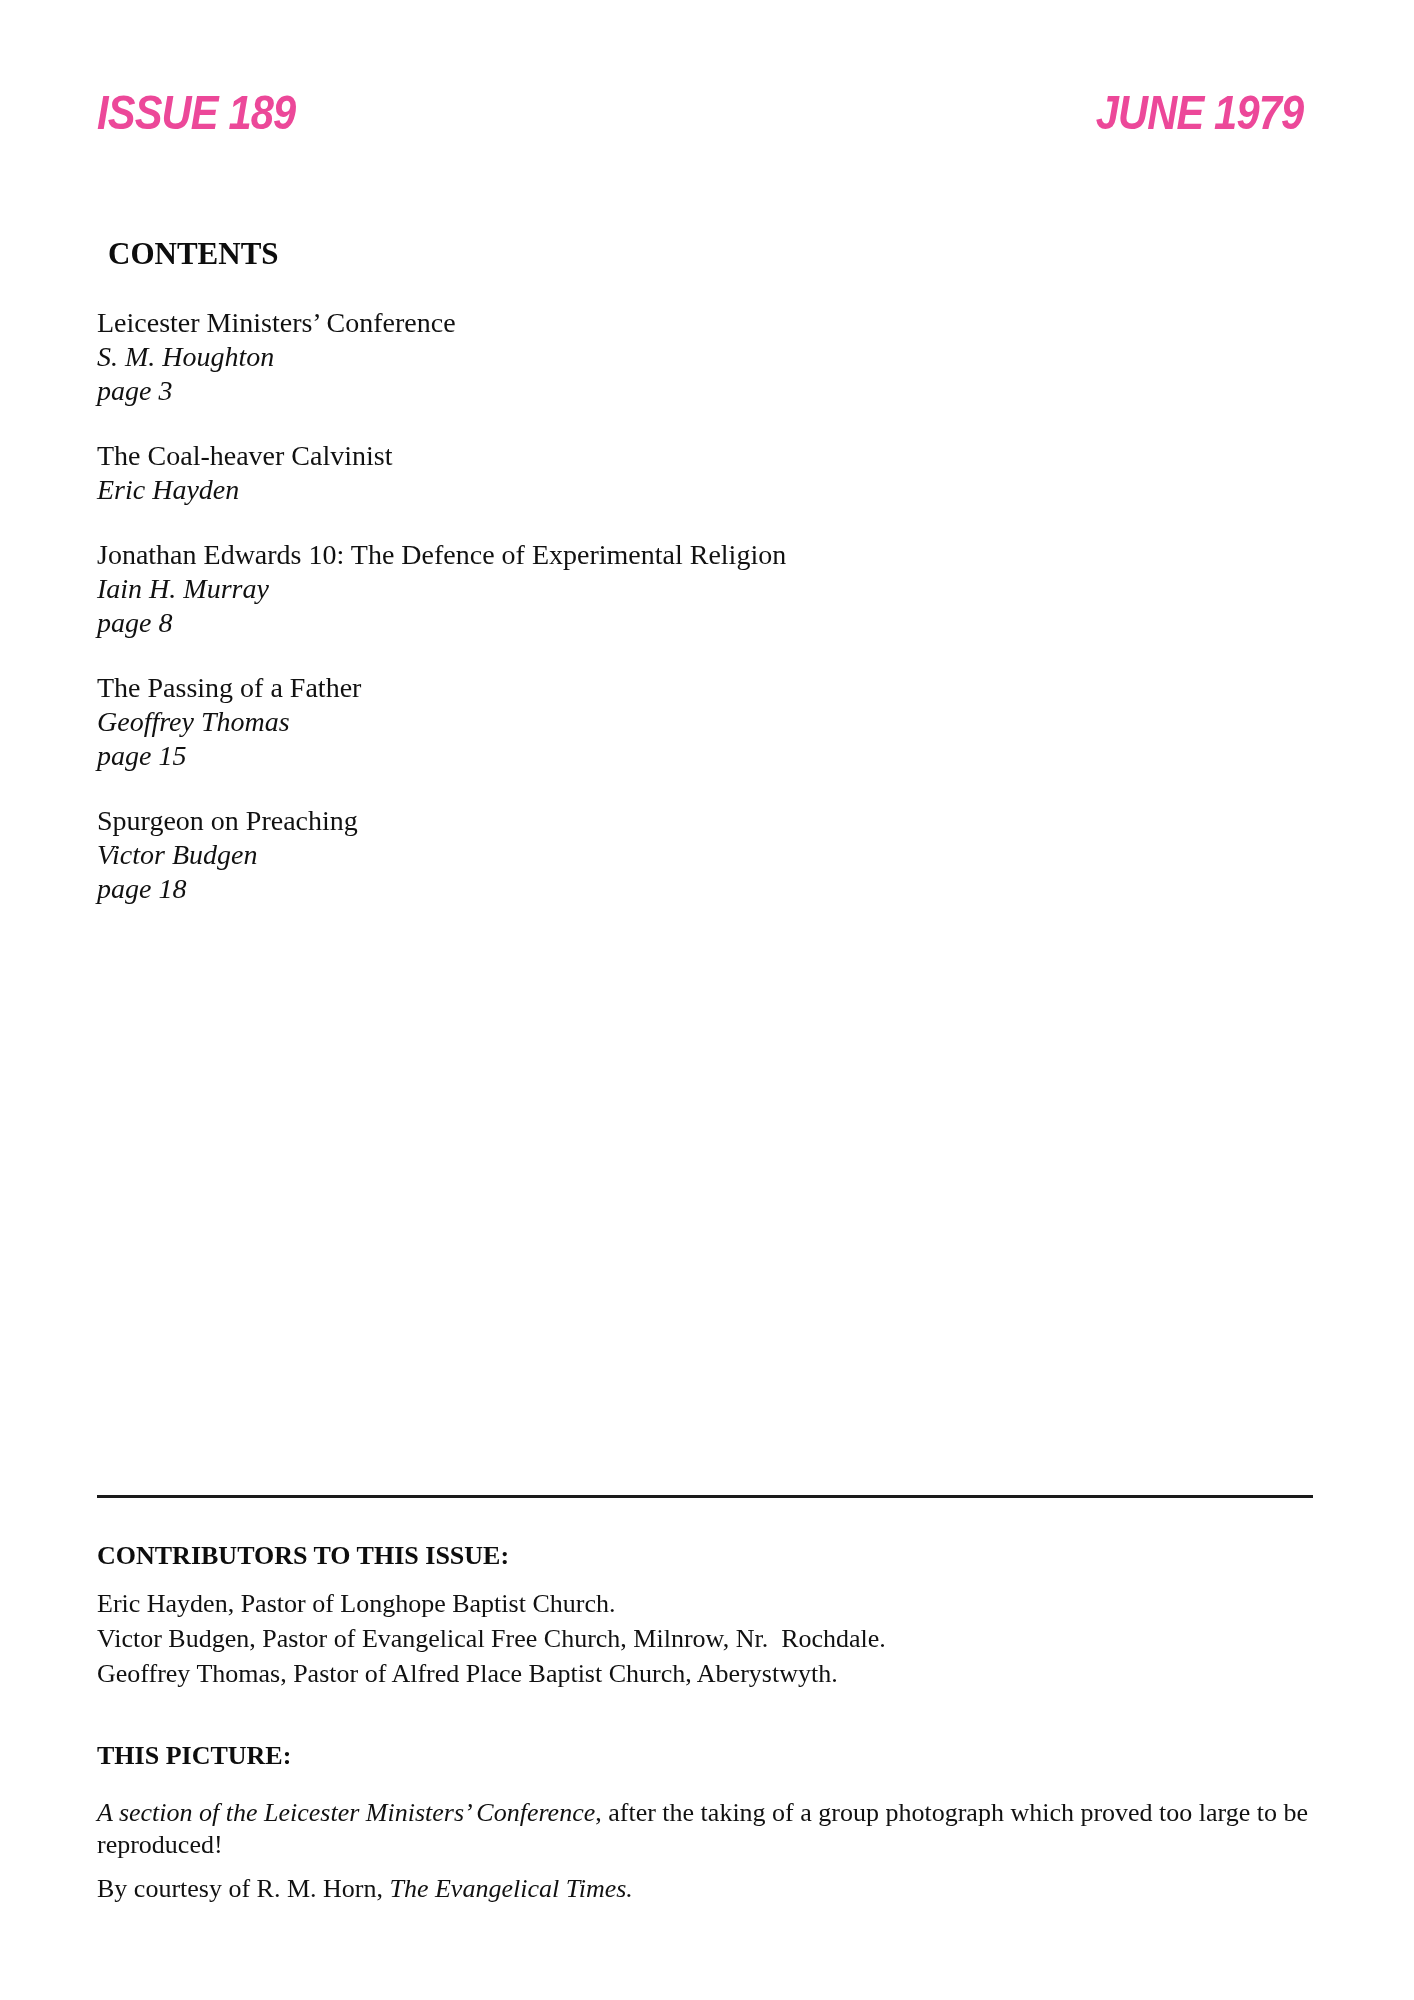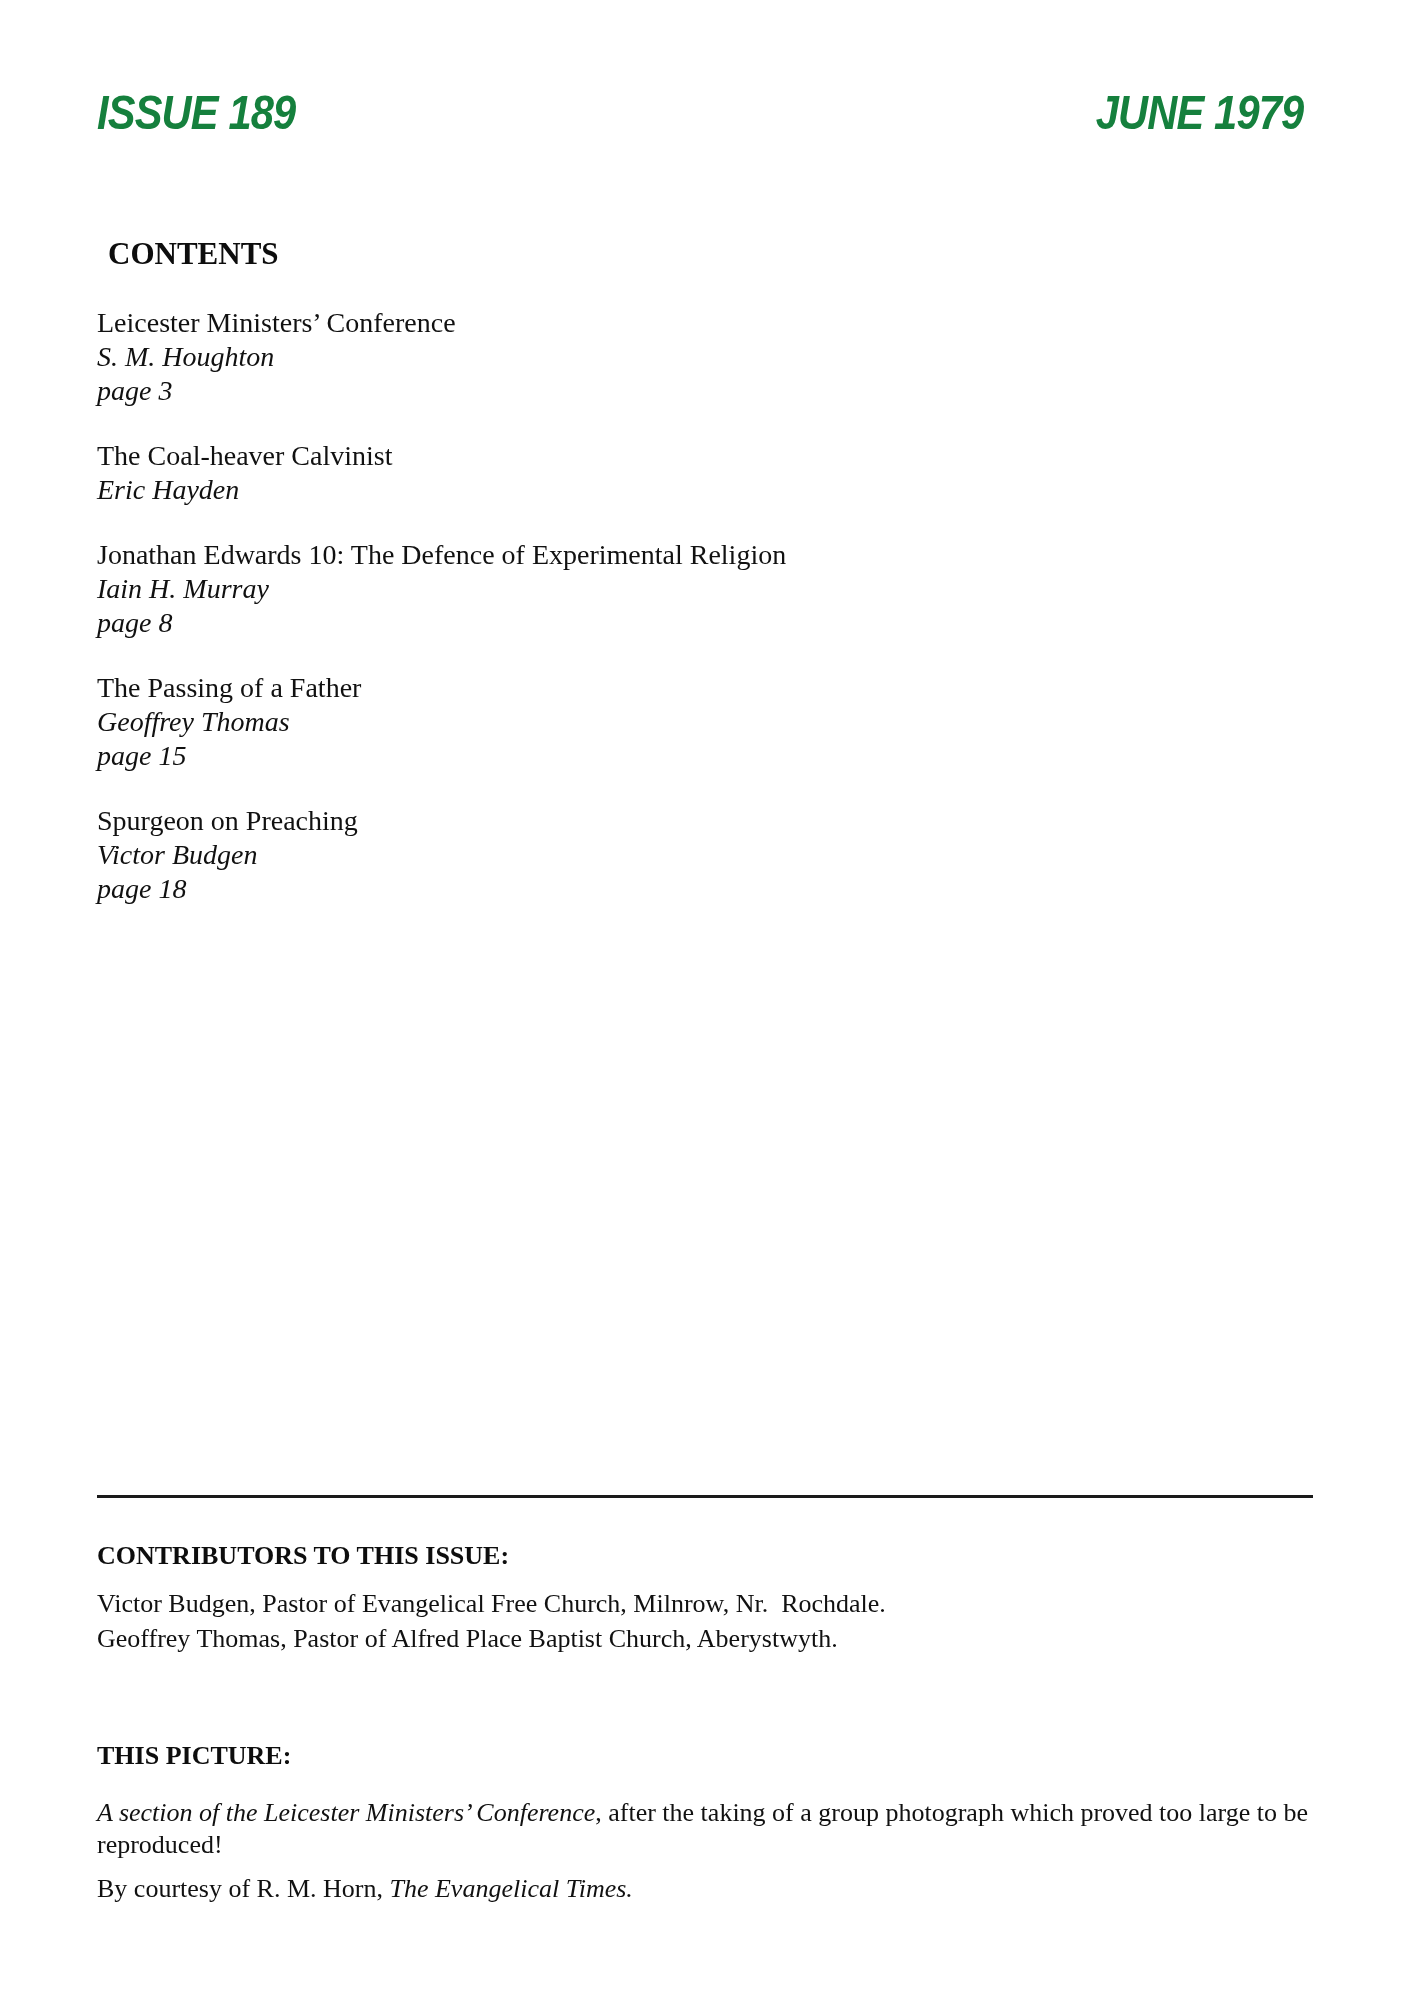--- a/index.html
+++ b/index.html
@@ -25,21 +25,21 @@
     right: 111px;
     display: flex;
     justify-content: space-between;
     align-items: flex-start;
     font-family: "Liberation Sans", sans-serif;
     font-weight: bold;
     font-style: italic;
     font-size: 49px;
     line-height: 1;
     letter-spacing: -1px;
-    color: #15803d;
+    color: #ec4899;
   }
   .masthead .issue {
     display: inline-block;
     transform: scaleX(0.85);
     transform-origin: left center;
   }
   .masthead .date {
     display: inline-block;
     transform: scaleX(0.85);
     transform-origin: right center;
@@ -170,20 +170,21 @@
       <div class="pageref">page 18</div>
     </div>
 
   </div>
 
   <div class="divider"></div>
 
   <div class="contributors">
     <div class="section-heading">CONTRIBUTORS TO THIS ISSUE:</div>
     <div class="lines">
+      <div>Eric Hayden, Pastor of Longhope Baptist Church.</div>
       <div>Victor Budgen, Pastor of Evangelical Free Church, Milnrow, Nr.&nbsp; Rochdale.</div>
       <div>Geoffrey Thomas, Pastor of Alfred Place Baptist Church, Aberystwyth.</div>
     </div>
   </div>
 
   <div class="cover-picture">
     <div class="section-heading">THIS PICTURE:</div>
     <div class="caption">
       <div><span class="ital">A section of the Leicester Ministers’ Conference</span><span>, after the taking of a group photograph which proved too large to be</span></div>
       <div>reproduced!</div>

